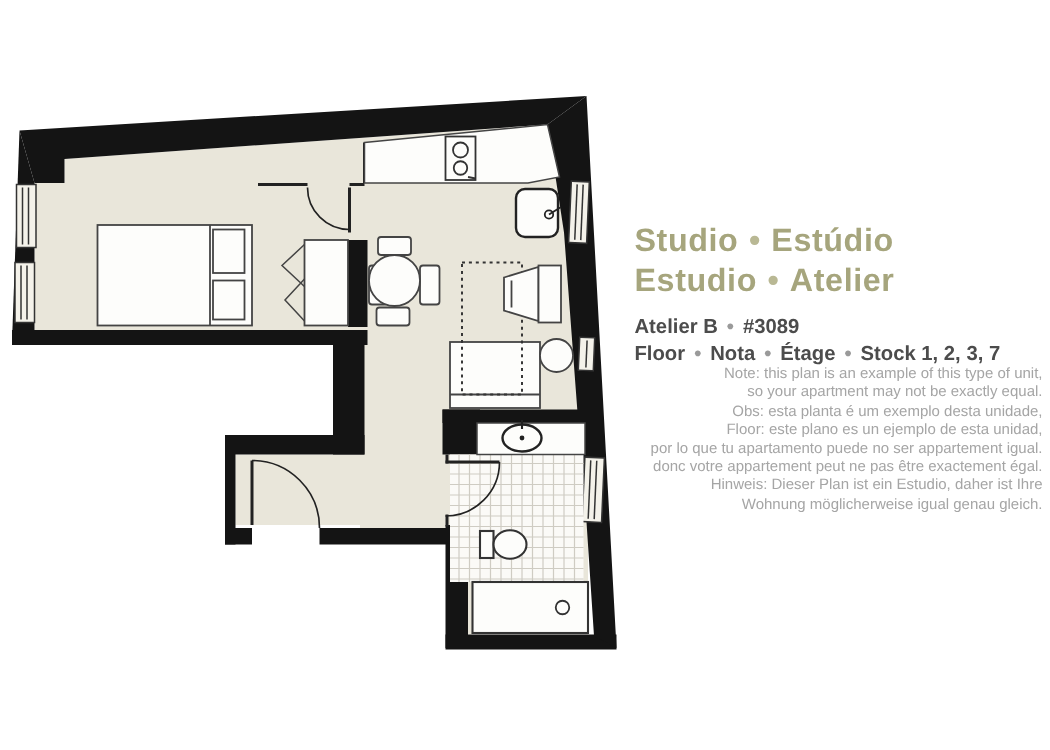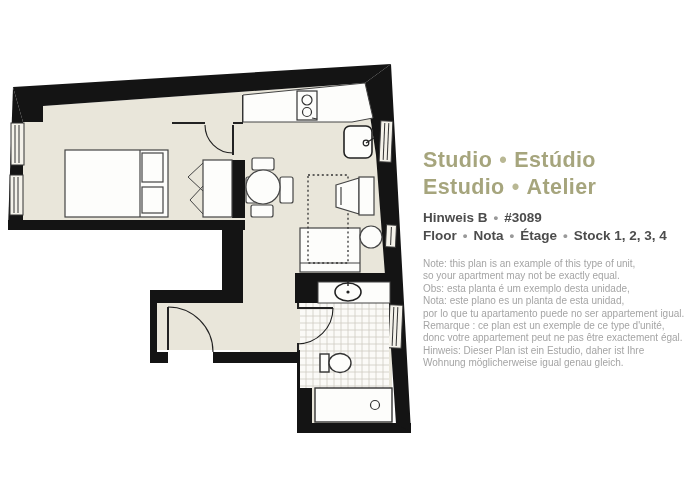--- a/index.html
+++ b/index.html
@@ -6,21 +6,21 @@
   .page{position:relative;width:700px;height:500px;background:#ffffff;overflow:hidden;
         font-family:"Liberation Sans", sans-serif;}
   .plan-svg{position:absolute;left:0;top:0;}
   .info{position:absolute;left:423px;top:147px;width:272px;}
   .title-line{font-size:21.5px;font-weight:bold;line-height:27px;color:#a6a57d;letter-spacing:.4px;white-space:nowrap;}
   .title-line .dot{color:#b9b894;margin:0 7px;}
   .unit-line{margin-top:9px;font-size:13.5px;font-weight:bold;color:#4c4c4c;line-height:16px;white-space:nowrap;}
   .unit-line .dot{color:#9a9a9a;margin:0 6px;}
   .floor-line{margin-top:2px;font-size:13.5px;font-weight:bold;color:#4c4c4c;line-height:16px;white-space:nowrap;}
   .floor-line .dot{color:#9a9a9a;margin:0 6px;}
-  .notes{margin-top:14px;font-size:10px;line-height:12.4px;color:#a5a5a5;}
+  .notes{margin-top:0;font-size:10px;line-height:12.4px;color:#a5a5a5;text-align:right;}
   .notes div{white-space:nowrap;}
 </style>
 </head>
 <body>
 
 <div class="page">
 
   <svg class="plan-svg" width="700" height="500" viewBox="0 0 700 500">
 
     <g>
@@ -164,27 +164,26 @@
       <g>
         <line x1="297" y1="308" x2="333" y2="308" stroke-width="2"></line>
         <path d="M333 308 A36 36 0 0 1 297 344" stroke-width="1.1"></path>
       </g>
     </g>
   </svg>
 
   <div class="info">
     <div class="title-line"><span>Studio</span><span class="dot">•</span><span>Estúdio</span></div>
     <div class="title-line"><span>Estudio</span><span class="dot">•</span><span>Atelier</span></div>
-    <div class="unit-line"><span>Hinweis B</span><span class="dot">•</span><span>#3089</span></div>
-    <div class="floor-line"><span>Floor</span><span class="dot">•</span><span>Nota</span><span class="dot">•</span><span>Étage</span><span class="dot">•</span><span>Stock 1, 2, 3, 4</span></div>
+    <div class="unit-line"><span>Atelier B</span><span class="dot">•</span><span>#3089</span></div>
+    <div class="floor-line"><span>Floor</span><span class="dot">•</span><span>Nota</span><span class="dot">•</span><span>Étage</span><span class="dot">•</span><span>Stock 1, 2, 3, 7</span></div>
     <div class="notes">
       <div>Note: this plan is an example of this type of unit,</div>
       <div>so your apartment may not be exactly equal.</div>
       <div>Obs: esta planta é um exemplo desta unidade,</div>
-      <div>Nota: este plano es un planta de esta unidad,</div>
+      <div>Floor: este plano es un ejemplo de esta unidad,</div>
       <div>por lo que tu apartamento puede no ser appartement igual.</div>
-      <div>Remarque : ce plan est un exemple de ce type d'unité,</div>
       <div>donc votre appartement peut ne pas être exactement égal.</div>
       <div>Hinweis: Dieser Plan ist ein Estudio, daher ist Ihre</div>
       <div>Wohnung möglicherweise igual genau gleich.</div>
     </div>
   </div>
 </div>
 
 </body></html>

